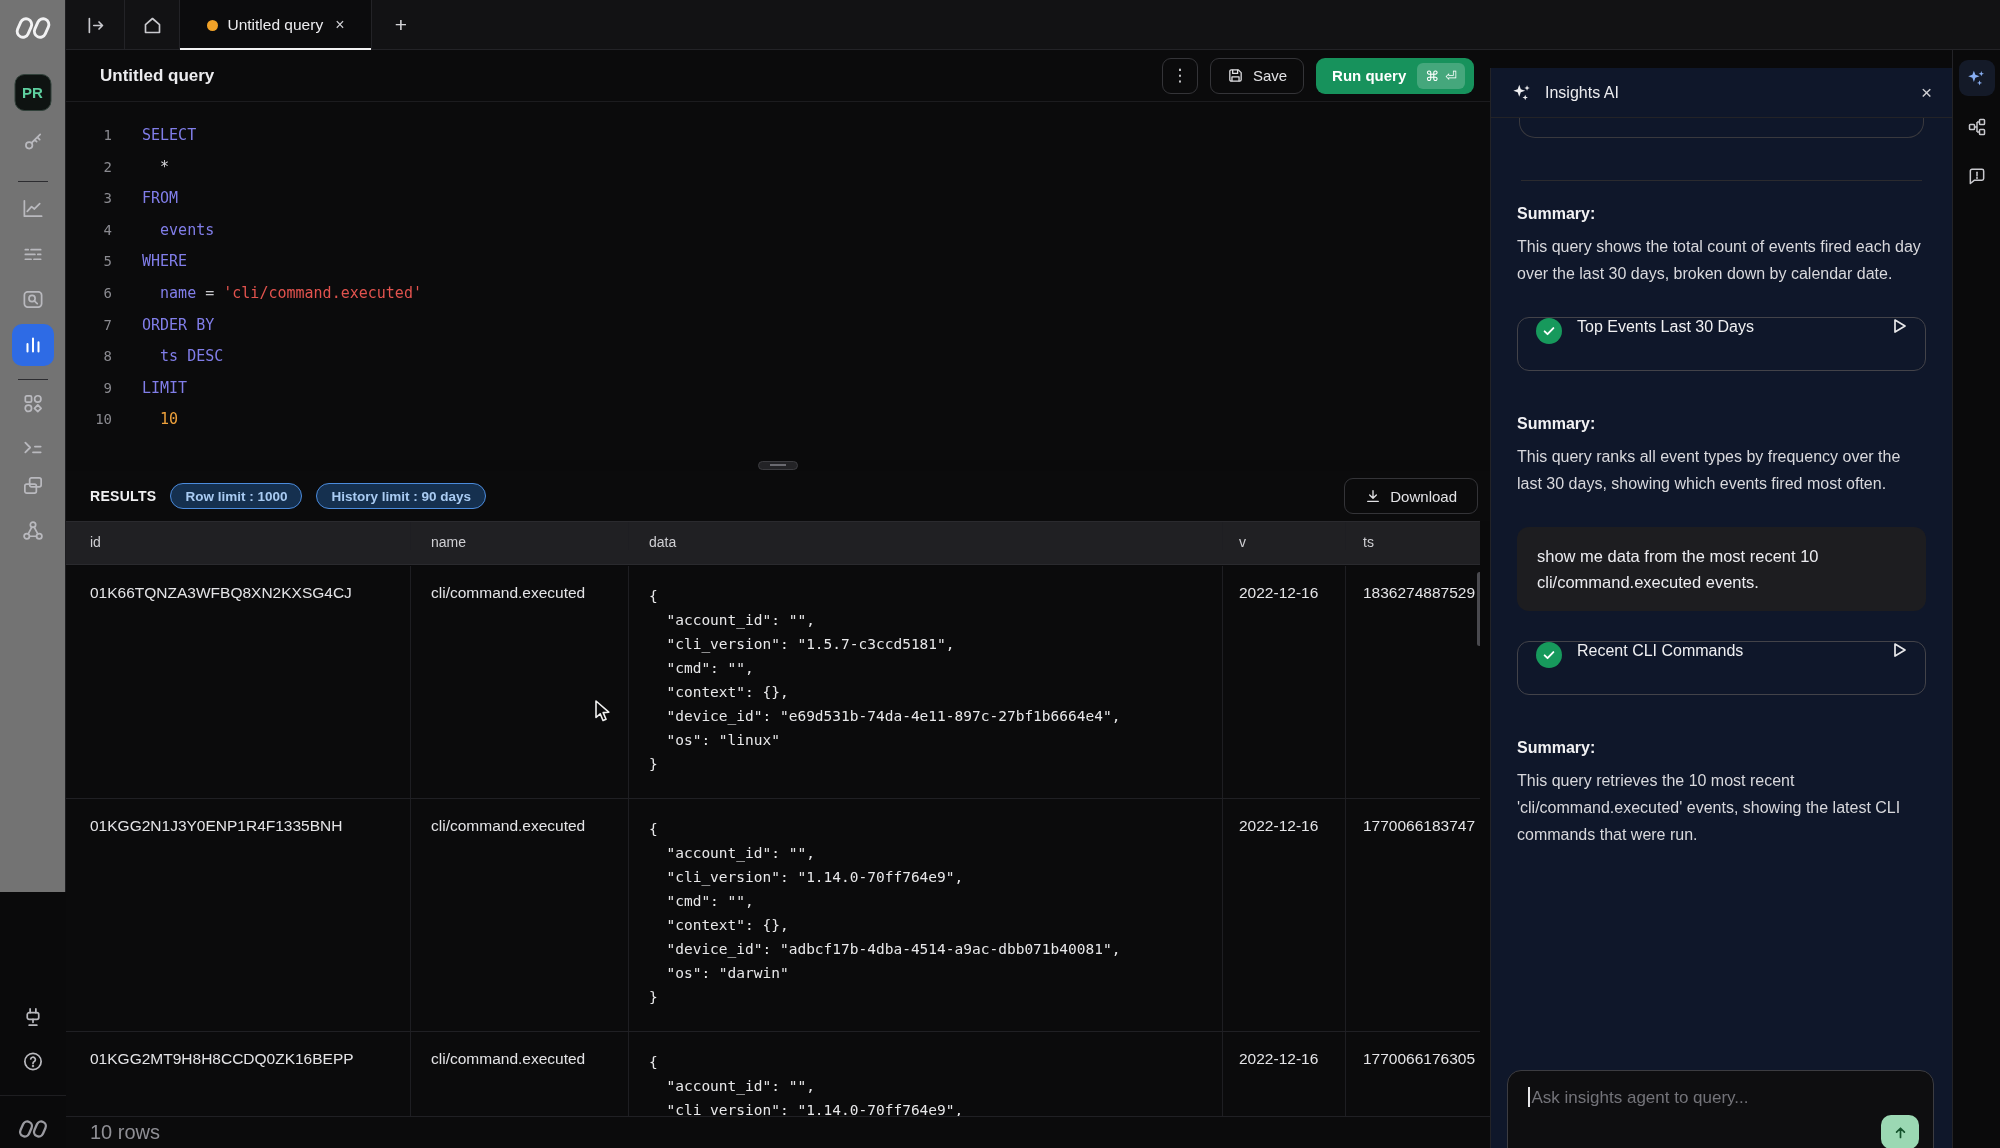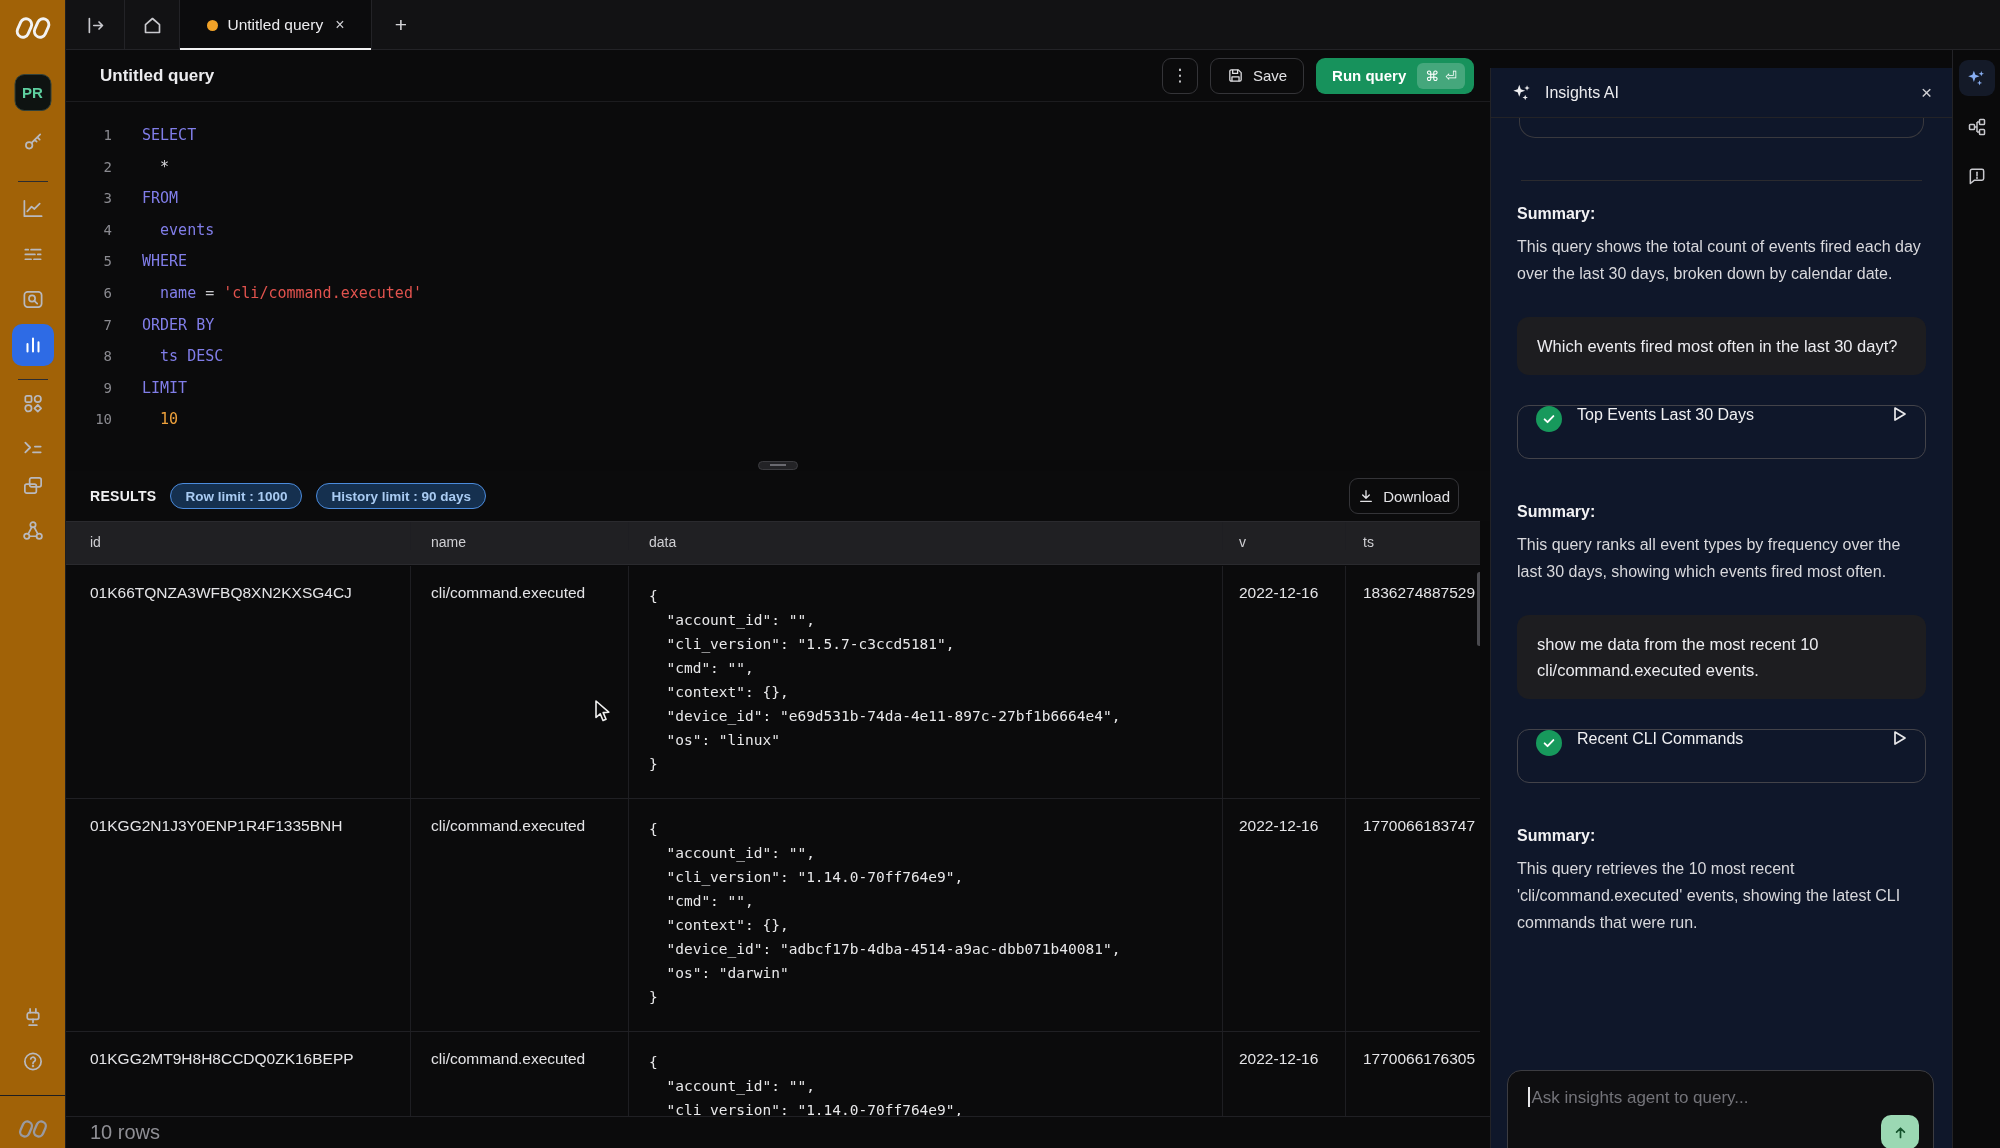--- a/index.html
+++ b/index.html
@@ -5,21 +5,21 @@
   * { box-sizing: border-box; margin: 0; padding: 0; }
   html,body { background:#000; }
   .app {
     position:relative; width:2000px; height:1148px; overflow:hidden;
     background:#0a0a0b; color:#e8e8ea;
     font-family:"Liberation Sans", sans-serif;
   }
   svg { display:block; }
 
   
-  .sidebar { position:absolute; left:0; top:0; width:66px; height:1148px; background:#a16207; border-right:1px solid #1e1e21; z-index:5; }
+  .sidebar { position:absolute; left:0; top:0; width:66px; height:892px; background:#737373; border-right:1px solid #1e1e21; z-index:5; }
   .sb-i { position:absolute; left:50%; transform:translateX(-50%); display:flex; align-items:center; justify-content:center; color:#b9b9be; }
   .sb-divider { position:absolute; left:18px; width:30px; height:1px; background:#2c2c30; }
   .ws-badge { top:74px; width:37px; height:37px; border:1px solid #31413a; border-radius:10px; color:#5ecf9f; font-weight:700; font-size:15px; background:#0e1311; }
   .sb-tile-active { top:324px; width:42px; height:42px; background:#2e6be5; border-radius:10px; color:#fff; }
   .sb-bottom-divider { position:absolute; left:0; width:66px; height:1px; background:#1e1e21; top:1095px; }
 
   
   .tabstrip { position:absolute; left:66px; top:0; width:1934px; height:50px; background:#121214; border-bottom:1px solid #232327; display:flex; z-index:4; }
   .ts-cell { height:50px; display:flex; align-items:center; justify-content:center; border-right:1px solid #232327; color:#c9c9ce; }
   .ts-cell.c1 { width:59px; } .ts-cell.c2 { width:55px; }
@@ -53,21 +53,21 @@
 
   
   .splitter { position:absolute; left:66px; top:459px; width:1424px; height:12px; display:flex; align-items:center; justify-content:center; }
   .split-handle { width:40px; height:9px; border-radius:5px; background:#232326; border:1px solid #3c3c40; display:flex; align-items:center; justify-content:center; }
   .split-handle::after { content:""; width:16px; height:1.5px; background:#6a6a70; display:block; }
 
   
   .res-header { position:absolute; left:66px; top:471px; width:1424px; height:50px; display:flex; align-items:center; padding-left:24px; gap:14px; background:#0b0b0c; }
   .res-label { font-size:14px; font-weight:700; color:#f0f0f2; letter-spacing:.3px; }
   .res-badge { height:26px; border:1.5px solid #4b8bdc; background:#15304f; color:#a9cbf2; border-radius:14px; display:flex; align-items:center; padding:0 14px; font-size:13.5px; font-weight:600; white-space:nowrap; }
-  .btn-download { margin-left:auto; margin-right:31px; padding:0 8px; gap:9px; }
+  .btn-download { margin-left:auto; margin-right:12px; padding:0 20px; gap:9px; }
 
   .thead { position:absolute; left:66px; top:521px; width:1414px; height:44px; background:#202023; border-top:1px solid #2a2a2e; border-bottom:1px solid #2a2a2e; display:flex; align-items:flex-start; }
   .thead .tcell { padding-top:12px; padding-bottom:0; font-size:14px; color:#cfcfd3; }
   .tbody { position:absolute; left:66px; top:566px; width:1414px; height:550px; overflow:hidden; background:#0b0b0c; }
   .trow { display:flex; align-items:stretch; border-bottom:1px solid #202024; }
   .tcell { padding:18px 10px 22px 20px; font-size:15.5px; color:#e4e4e7; overflow:hidden; white-space:nowrap; }
   .tcell + .tcell { border-left:1px solid #1e1e22; }
   .col-id { width:344px; padding-left:24px; }
   .col-name { width:218px; }
   .col-data { width:594px; }
@@ -375,21 +375,20 @@
       <span class="ins-title">Insights AI</span>
       <span class="ins-close">×</span>
     </div>
     <div class="ins-stream">
         <div class="blk-partial"></div>
         <div class="blk-divider"></div>
         <div class="blk-summary">
           <div class="sum-label">Summary:</div>
           <div class="sum-text">This query shows the total count of events fired each day over the last 30 days, broken down by calendar date.</div>
         </div>
-        <div class="blk-bubble">Which events fired most often in the last 30 dayt?</div>
         <div class="blk-card">
           <span class="check">
             <svg width="14" height="14" viewBox="0 0 24 24" fill="none" stroke="#fff" stroke-width="3.2" stroke-linecap="round" stroke-linejoin="round">
               <path d="M4.5 12.5 L9.5 17.5 L19.5 7"></path>
             </svg>
           </span>
           <span class="card-title">Top Events Last 30 Days</span>
           <span class="play">
             <svg width="14" height="16" viewBox="0 0 14 16" fill="none" stroke="currentColor" stroke-width="1.7" stroke-linejoin="round">
               <path d="M2 2 L12 8 L2 14 Z"></path>

